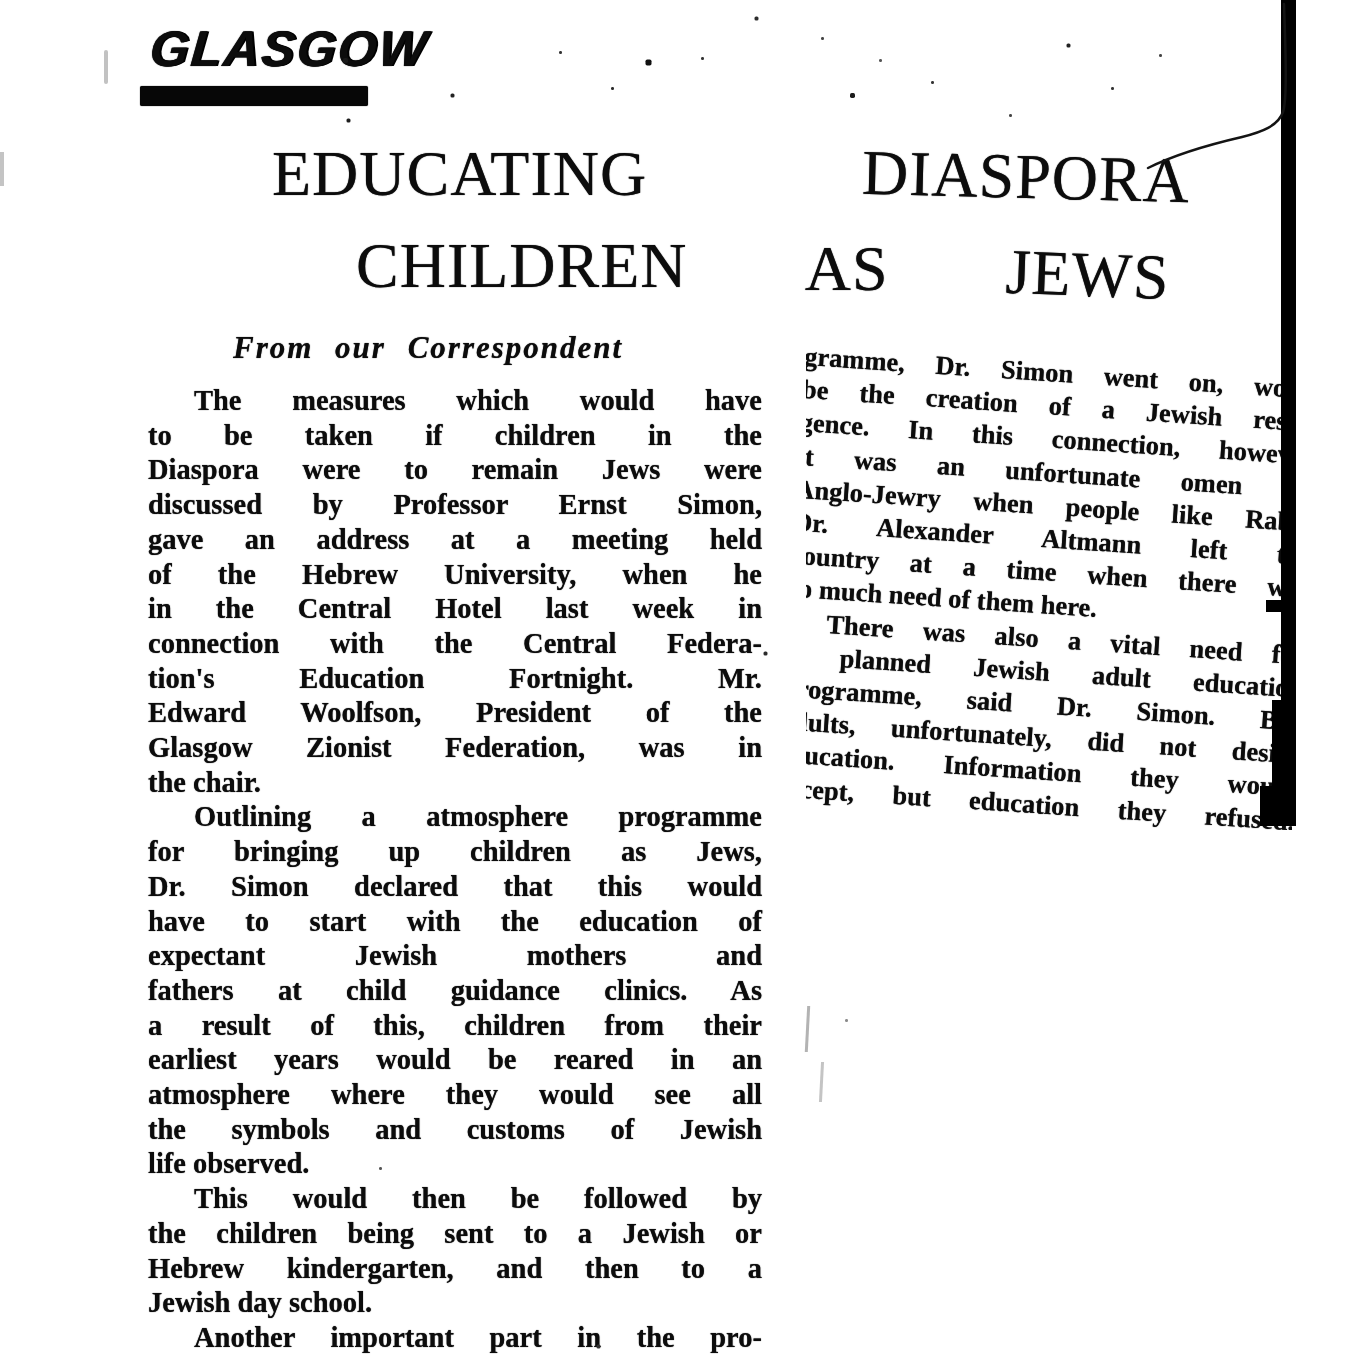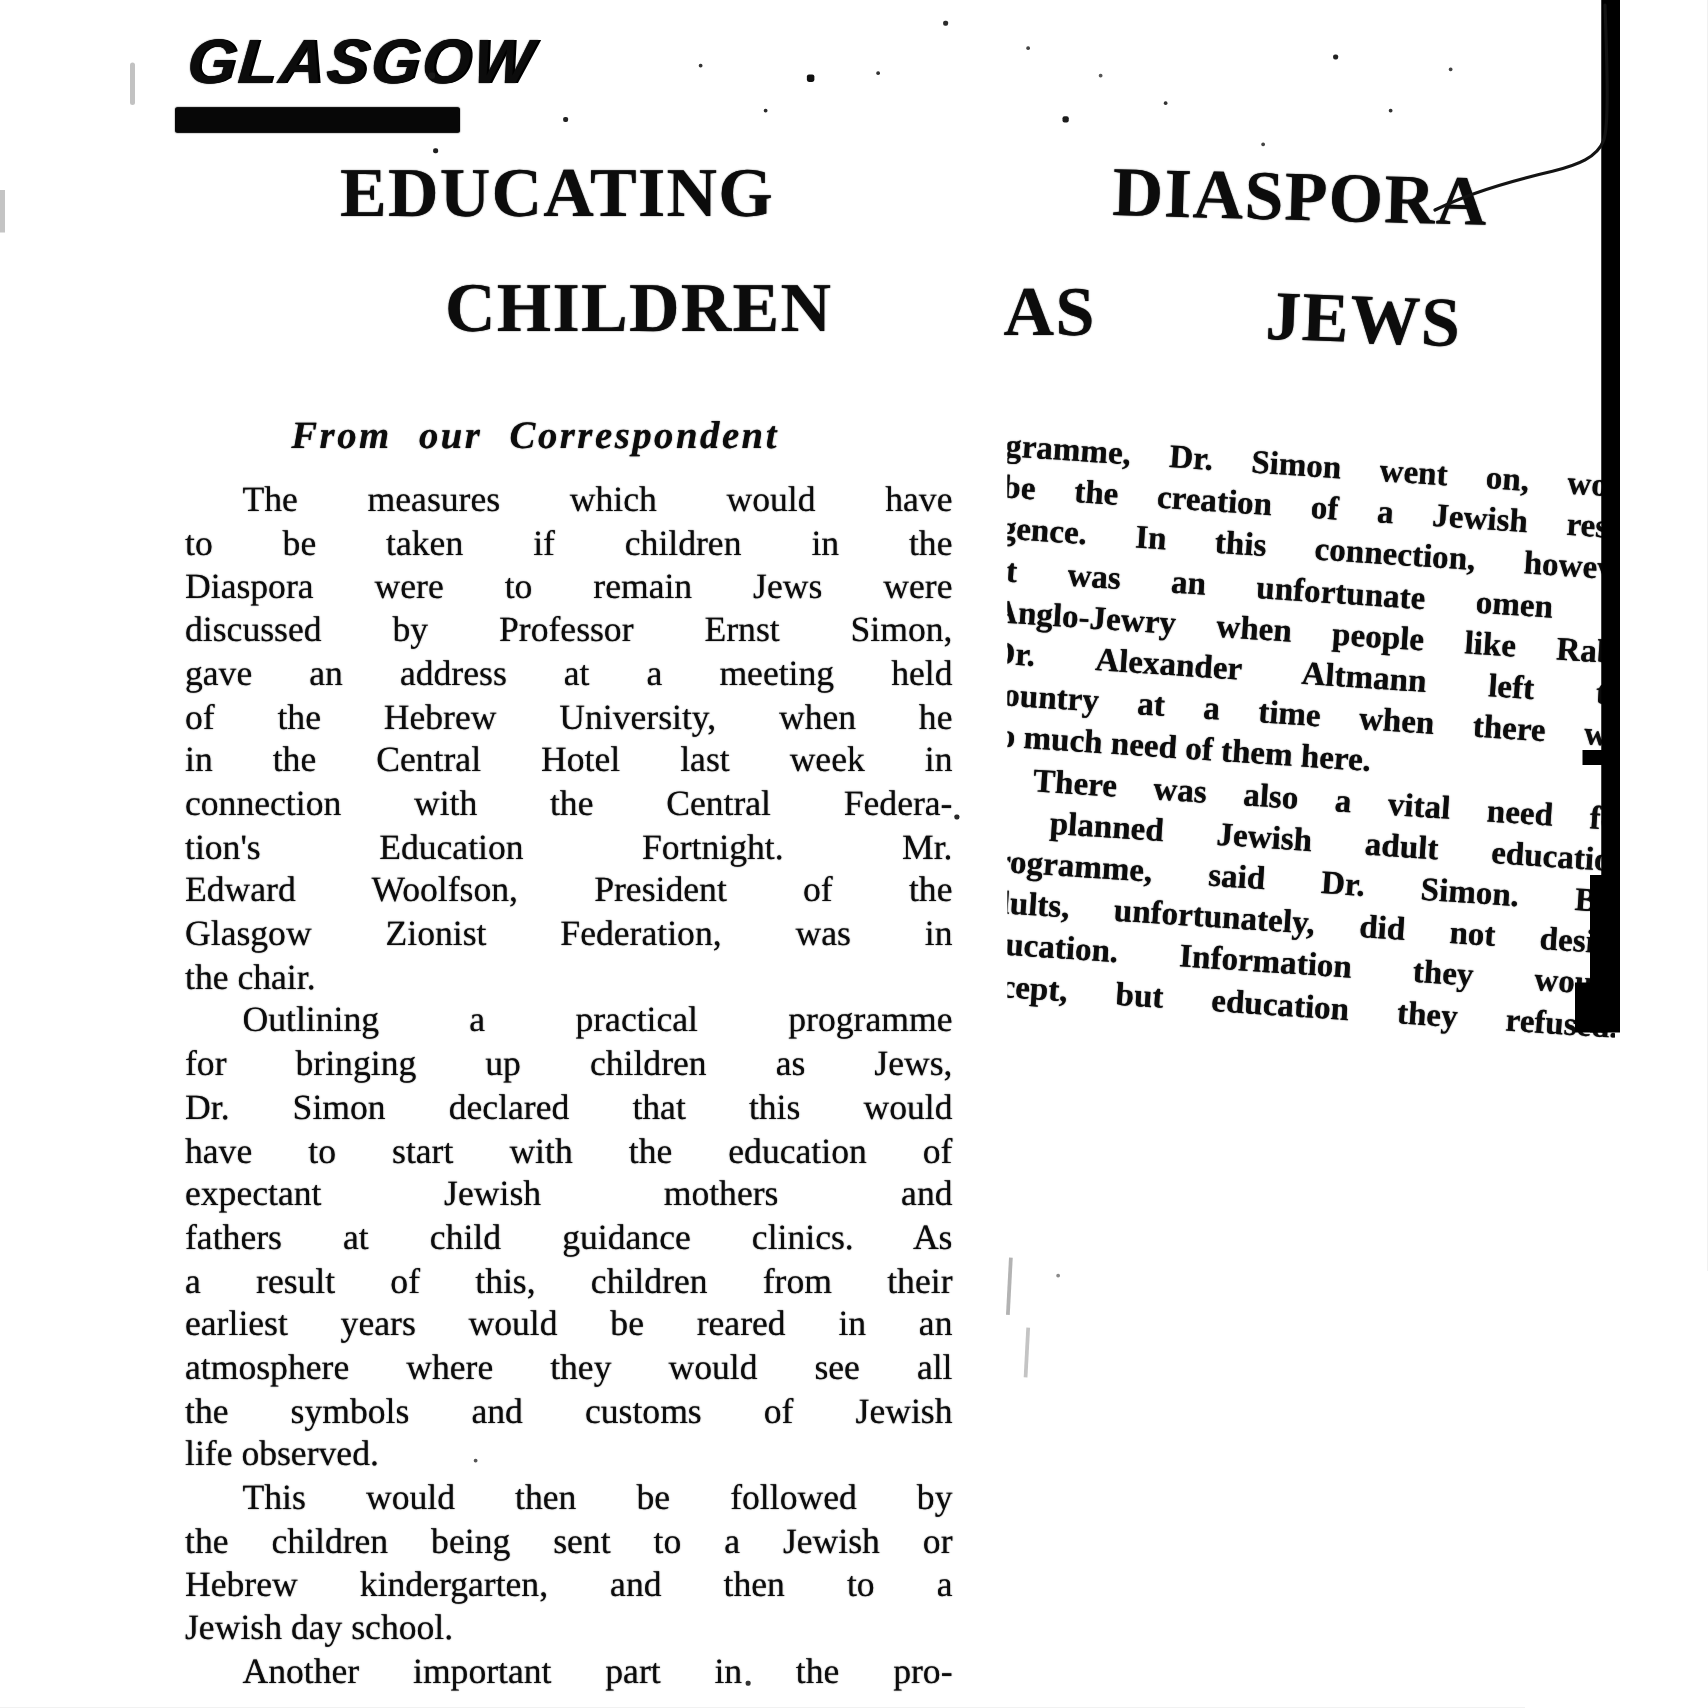--- a/index.html
+++ b/index.html
@@ -20,40 +20,40 @@
     text-shadow:1px 0 0 #000,2px 0 0 #000,0 0 1px #000;
   }
   .masthead-rule{
     position:absolute;left:140px;top:86px;width:228px;height:20px;
     background:#070707;border-radius:2px;
     box-shadow:0 0 1px #000;
   }
 
   
   .headline{
-    position:absolute;left:272px;top:109px;width:918px;
-    font-weight:bold;font-size:56px;line-height:92px;letter-spacing:1px;
+    position:absolute;left:272px;top:128px;width:918px;
+    font-weight:normal;font-size:64px;line-height:92px;letter-spacing:1px;
   }
   .hl-row{display:flex;justify-content:space-between;}
   .hl-row2{padding-left:84px;padding-right:20px;}
   .w-diaspora{display:inline-block;transform:rotate(1.5deg) translateY(3px);}
   .w-as{display:inline-block;transform:translateY(3px);}
   .w-jews{display:inline-block;transform:rotate(2.2deg) translateY(9px);}
 
   
   .byline{
     position:absolute;left:233px;top:330px;
     font-size:31px;font-weight:bold;font-style:italic;
     letter-spacing:2px;word-spacing:12px;text-align:center;
   }
 
   
   .col-left{
     position:absolute;left:148px;top:384px;width:614px;
-    font-size:28.5px;line-height:34.7px;font-weight:normal;
+    font-size:28.5px;line-height:34.7px;font-weight:bold;
   }
   .col-right-clip{
     position:absolute;left:806px;top:330px;width:486px;height:500px;
     overflow:hidden;
   }
   .col-right{
     width:520px;font-size:26.5px;line-height:33.2px;font-weight:bold;
     transform:rotate(3.8deg);transform-origin:0 0;padding-top:10px;
   }
   .tline{text-align:justify;text-align-last:justify;}
@@ -113,21 +113,21 @@
       <div class="tline">Diaspora were to remain Jews were</div>
       <div class="tline">discussed by Professor Ernst Simon,</div>
       <div class="tline">gave an address at a meeting held</div>
       <div class="tline">of the Hebrew University, when he</div>
       <div class="tline">in the Central Hotel last week in</div>
       <div class="tline">connection with the Central Federa-</div>
       <div class="tline">tion's Education Fortnight. Mr.</div>
       <div class="tline">Edward Woolfson, President of the</div>
       <div class="tline">Glasgow Zionist Federation, was in</div>
       <div class="tline end">the chair.</div>
-      <div class="tline indent">Outlining a practical programme</div>
+      <div class="tline indent">Outlining a atmosphere programme</div>
       <div class="tline">for bringing up children as Jews,</div>
       <div class="tline">Dr. Simon declared that this would</div>
       <div class="tline">have to start with the education of</div>
       <div class="tline">expectant Jewish mothers and</div>
       <div class="tline">fathers at child guidance clinics. As</div>
       <div class="tline">a result of this, children from their</div>
       <div class="tline">earliest years would be reared in an</div>
       <div class="tline">atmosphere where they would see all</div>
       <div class="tline">the symbols and customs of Jewish</div>
       <div class="tline end">life observed.</div>

